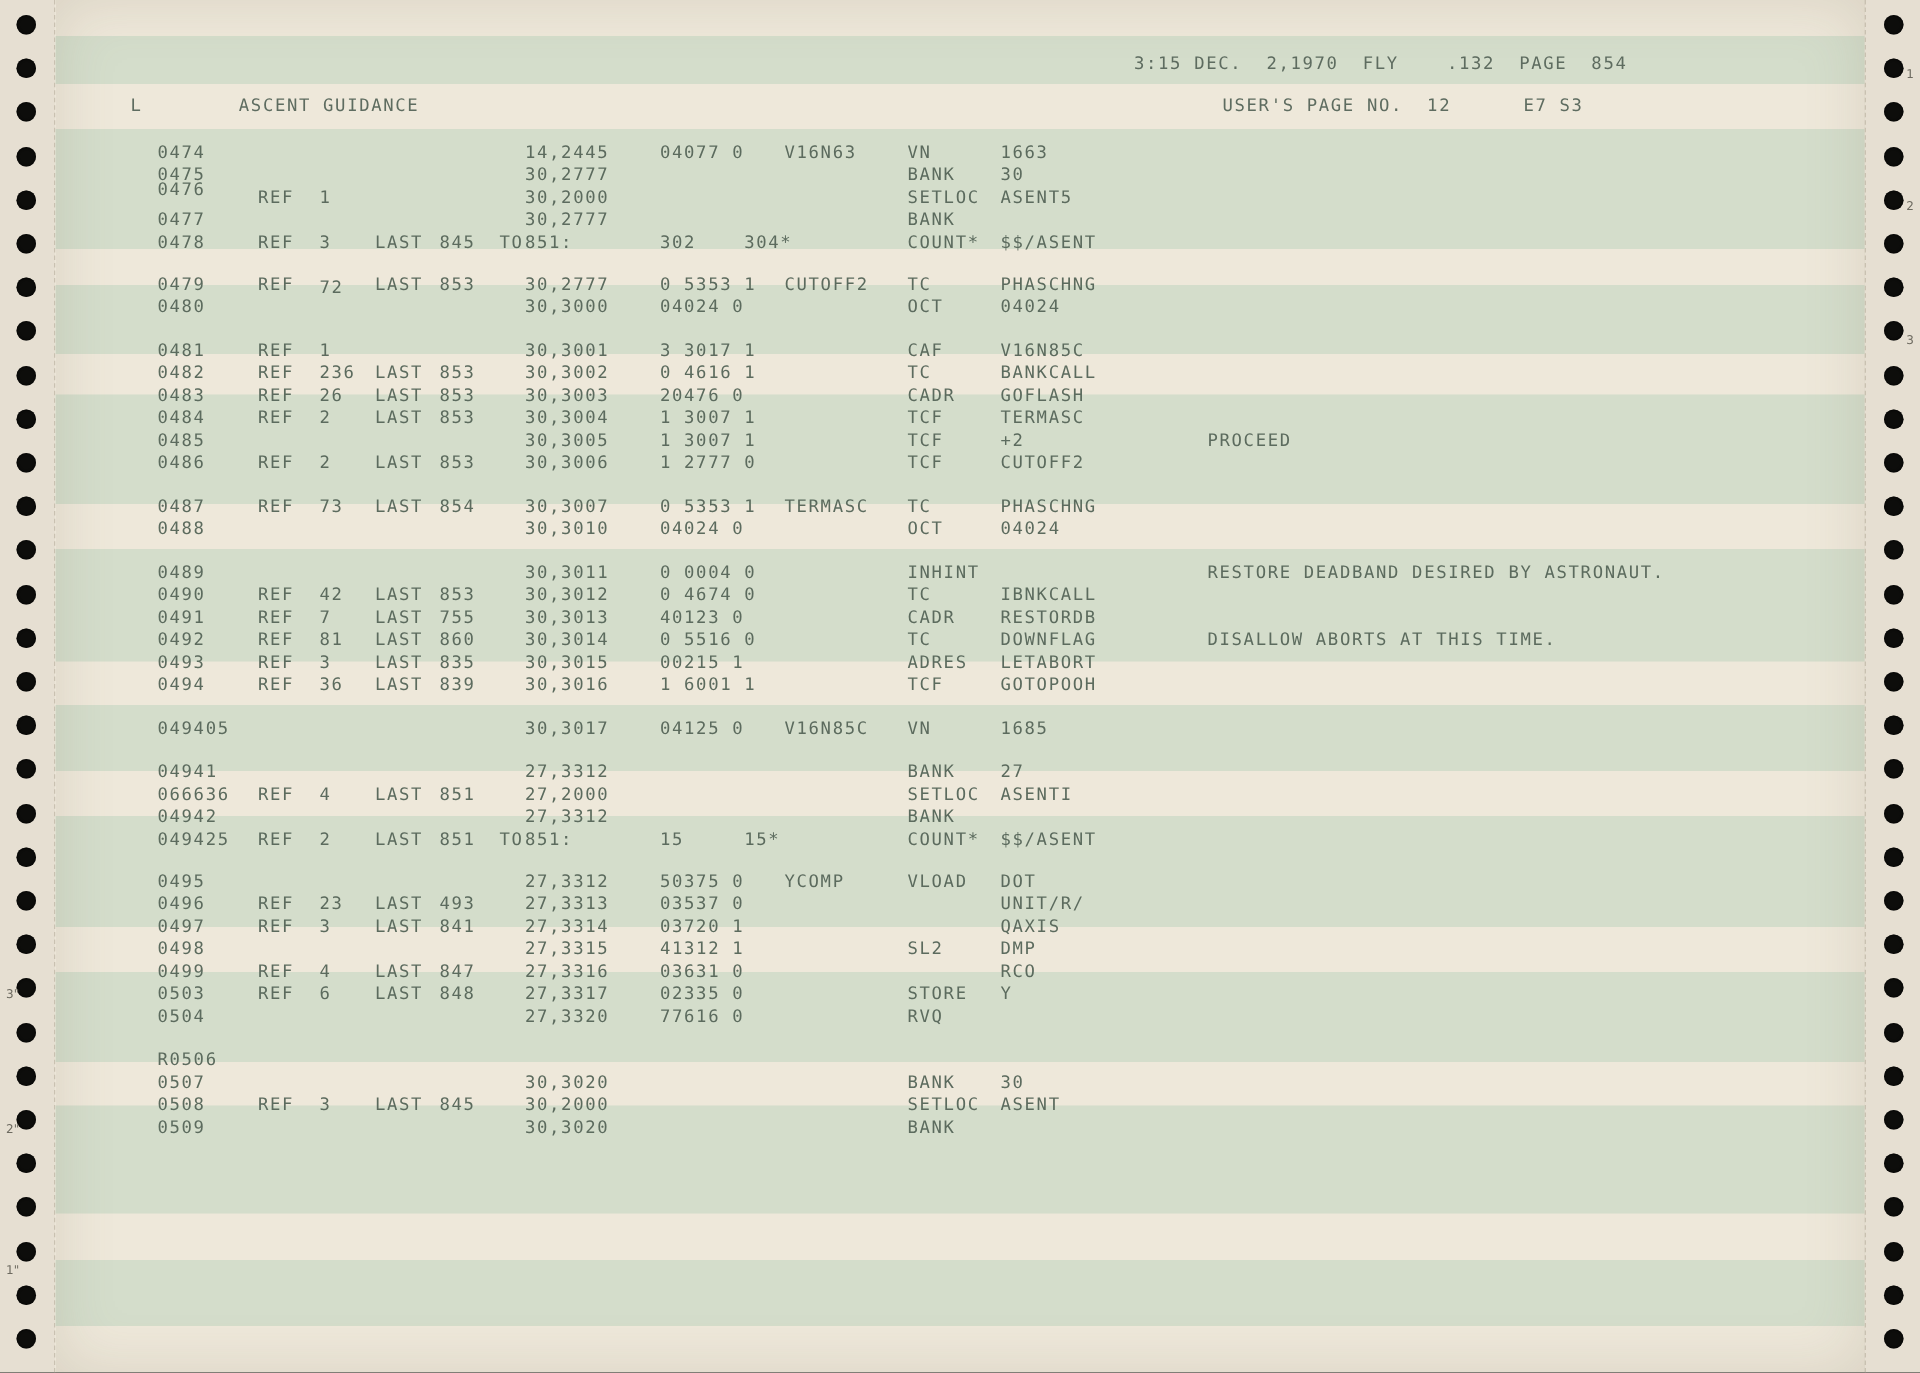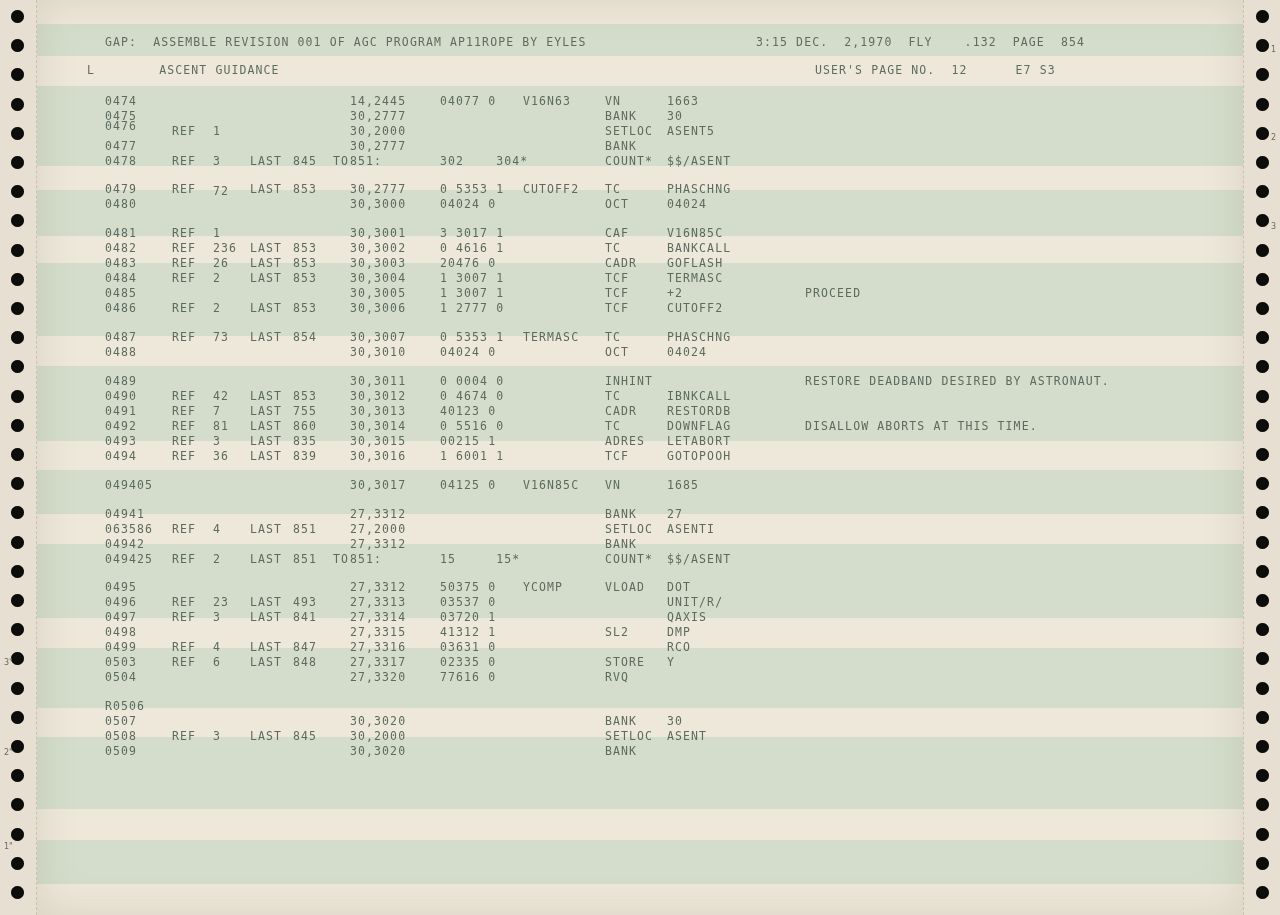--- a/index.html
+++ b/index.html
@@ -184,21 +184,20 @@
         <div class="band" style="top: 366px; height: 75px;"></div>
         <div class="band" style="top: 470px; height: 44px;"></div>
         <div class="band" style="top: 544px; height: 74px;"></div>
         <div class="band" style="top: 648px; height: 60px;"></div>
         <div class="band" style="top: 737px; height: 72px;"></div>
         <div class="band" style="top: 840px; height: 44px;"></div>
       </div>
 
     <div class="content">
 
-      <div class="line hdr" style="left:68px; top:35px;">GAP:  ASSEMBLE REVISION 001 OF AGC PROGRAM AP11ROPE BY EYLES</div>
       <div class="line hdr" style="left:719px; top:35px;">3:15 DEC.  2,1970  FLY    .132  PAGE  854</div>
       <div class="line hdr" style="left:50px; top:63px;">L        ASCENT GUIDANCE</div>
       <div class="line hdr" style="left:778px; top:63px;">USER'S PAGE NO.  12      E7 S3</div>
 
       <div id="rows">
           <div class="line c-seq" style="top: 94px;">0474</div>
           <div class="line c-addr" style="top: 94px;">14,2445</div>
           <div class="line c-word" style="top: 94px;">04077 0</div>
           <div class="line c-label" style="top: 94px;">V16N63</div>
           <div class="line c-op" style="top: 94px;">VN</div>
@@ -359,21 +358,21 @@
           <div class="line c-seq" style="top: 478px;">049405</div>
           <div class="line c-addr" style="top: 478px;">30,3017</div>
           <div class="line c-word" style="top: 478px;">04125 0</div>
           <div class="line c-label" style="top: 478px;">V16N85C</div>
           <div class="line c-op" style="top: 478px;">VN</div>
           <div class="line c-arg" style="top: 478px;">1685</div>
           <div class="line c-seq" style="top: 507px;">04941</div>
           <div class="line c-addr" style="top: 507px;">27,3312</div>
           <div class="line c-op" style="top: 507px;">BANK</div>
           <div class="line c-arg" style="top: 507px;">27</div>
-          <div class="line c-seq" style="top: 522px;">063586</div>
+          <div class="line c-seq" style="top: 522px;">066636</div>
           <div class="line c-ref" style="top: 522px;">REF</div>
           <div class="line c-refn" style="top: 522px;">4</div>
           <div class="line c-last" style="top: 522px;">LAST</div>
           <div class="line c-lastn" style="top: 522px;">851</div>
           <div class="line c-addr" style="top: 522px;">27,2000</div>
           <div class="line c-op" style="top: 522px;">SETLOC</div>
           <div class="line c-arg" style="top: 522px;">ASENTI</div>
           <div class="line c-seq" style="top: 537px;">04942</div>
           <div class="line c-addr" style="top: 537px;">27,3312</div>
           <div class="line c-op" style="top: 537px;">BANK</div>

